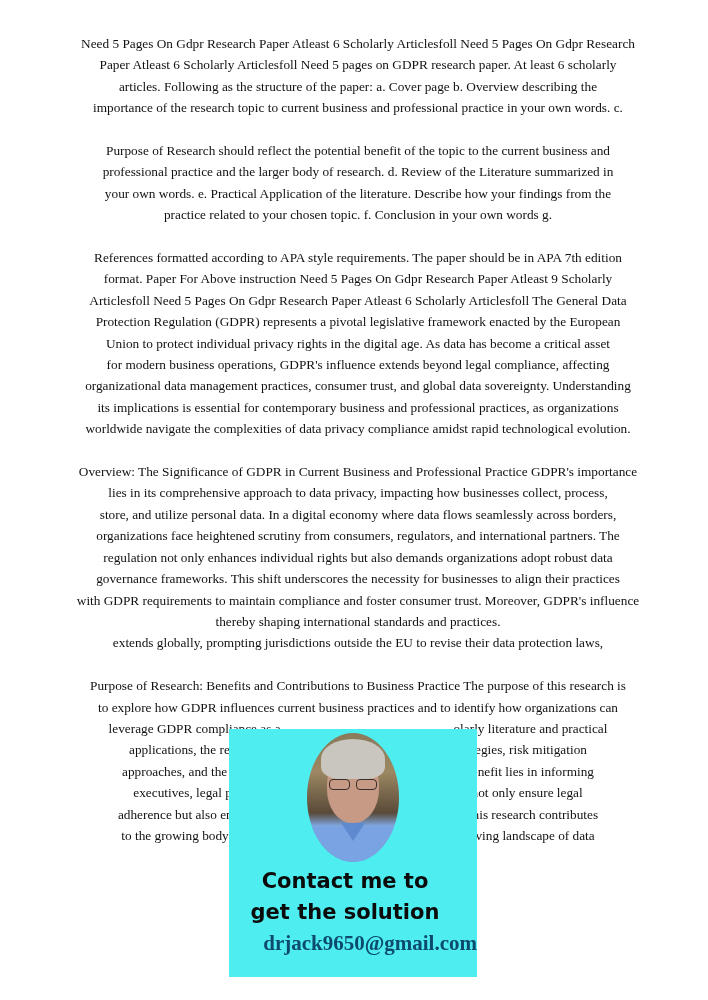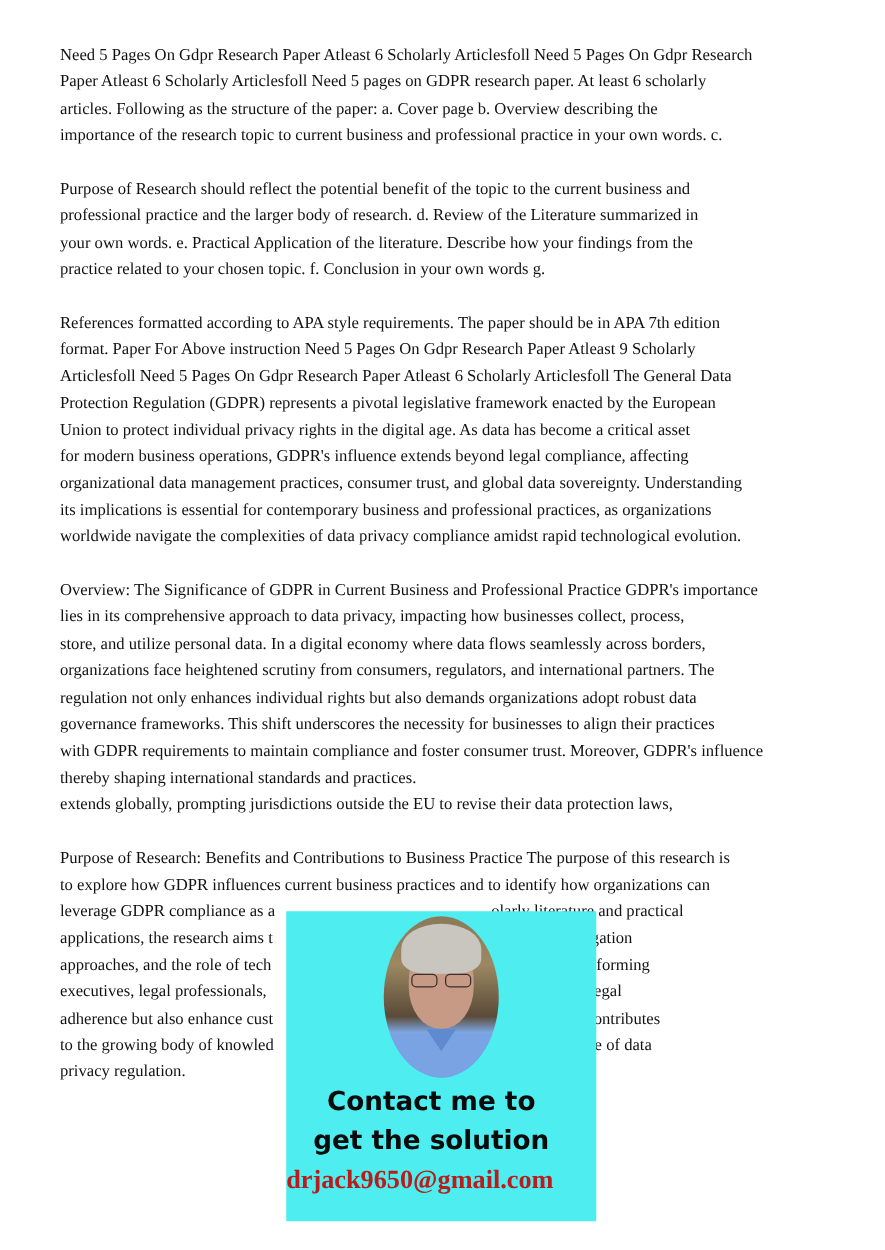--- a/index.html
+++ b/index.html
@@ -2,21 +2,21 @@
 <html><head>
   <meta charset="utf-8">
   <style>
     html, body { margin: 0; padding: 0; background: #ffffff; }
     body { width: 708px; height: 1000px; position: relative; overflow: hidden; }
     .page {
       position: absolute; left: 48px; top: 33px; width: 620px;
       font-family: "Liberation Serif", serif; font-size: 13.3px; color: #111;
       line-height: 21.4px;
     }
-    .para { margin: 0 0 21.4px 0; }
+    .para { margin: 0 0 21.4px 0; text-align: center; }
     .line { display: block; white-space: nowrap; }
     .promo {
       position: absolute; left: 229px; top: 729px; width: 248px; height: 248px;
       background: #4dedf0;
     }
     .portrait {
       position: absolute; left: 78px; top: 4px; width: 92px; height: 129px;
       border-radius: 50%; overflow: hidden;
       background: linear-gradient(180deg, #8a7a5a 0%, #9c8862 30%, #5a4a38 62%, #7ea6e0 72%, #6e98d8 100%);
     }
@@ -26,22 +26,22 @@
     .portrait .glasses i { position: absolute; top: 0; width: 21px; height: 11px; border: 1.5px solid #3a2e2a; border-radius: 4px; box-sizing: border-box; }
     .portrait .glasses i:first-child { left: 2px; }
     .portrait .glasses i:last-child { right: 2px; }
     .portrait .shirt { position: absolute; left: 0; top: 94px; width: 92px; height: 40px; background: #79a3e2; }
     .portrait .collar { position: absolute; left: 34px; top: 90px; width: 24px; height: 18px; background: #5f8ad0; clip-path: polygon(0 0, 50% 100%, 100% 0); }
     .promo-head {
       position: absolute; left: 0; top: 137px; width: 232px; text-align: center;
       font-family: "DejaVu Sans", sans-serif; font-weight: bold; font-size: 21px; line-height: 31px; color: #0b0b0b;
     }
     .promo-email {
-      position: absolute; left: 0; top: 202px; width: 248px; text-align: left;
-      font-family: "Liberation Serif", serif; font-weight: bold; font-size: 21px; color: #b91c1c;
+      position: absolute; left: 0; top: 202px; width: 248px; text-align: right;
+      font-family: "Liberation Serif", serif; font-weight: bold; font-size: 21px; color: #0c4a6e;
     }
   </style>
 </head>
 <body>
 
 <div class="page">
   <div class="para">
     <span class="line">Need 5 Pages On Gdpr Research Paper Atleast 6 Scholarly Articlesfoll Need 5 Pages On Gdpr Research</span>
     <span class="line">Paper Atleast 6 Scholarly Articlesfoll Need 5 pages on GDPR research paper. At least 6 scholarly</span>
     <span class="line">articles. Following as the structure of the paper: a. Cover page b. Overview describing the</span>

